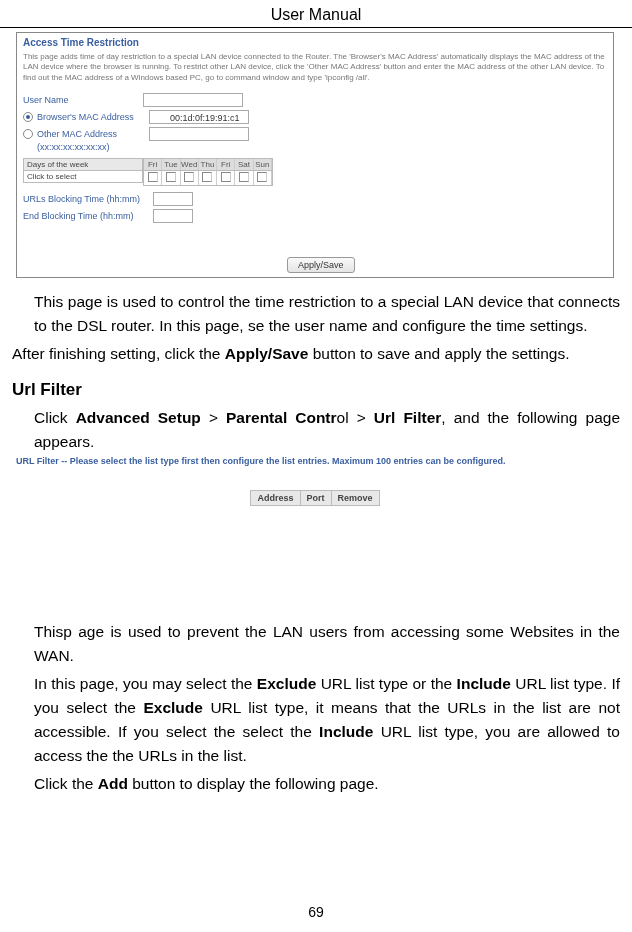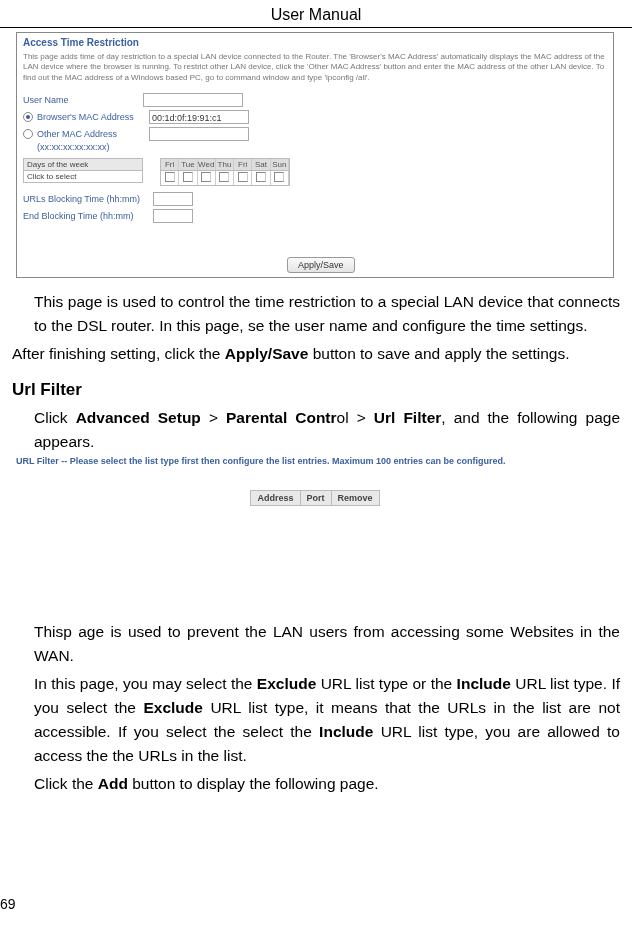--- a/index.html
+++ b/index.html
@@ -74,22 +74,23 @@
     }
     .s2-title { color: #3a5fa0; font-size: 9px; font-weight: bold; }
     .s2-row { margin-top: 14px; color: #6b6b6b; display:flex; align-items:center; gap:6px; }
     .s2-table { margin: 24px auto 0; border-collapse: collapse; }
     .s2-table th { border: 1px solid #bbb; background: #e8e8e8; font-size: 9px; font-weight: bold; padding: 2px 6px; color:#444; }
     .s2-btnrow { text-align: center; margin-top: 12px; }
     .s2-btn { display:inline-block; border: 1px solid #999; border-radius: 3px; padding: 2px 10px; background: linear-gradient(#fafafa,#e4e4e4); font-size: 9px; color: #333; margin: 0 2px; }
     .s2-btn.disabled { color: #aaa; }
     .page-number {
       position: absolute;
-      bottom: 20px;
+      bottom: 12px;
       left: 0; right: 0;
+      text-align: center;
       font-size: 14px;
     }
     .radio-open { width:10px; height:10px; border:1px solid #888; border-radius:50%; display:inline-block; }
   </style>
 </head>
 <body>
 
 <div class="header-title">User Manual</div>
 
 <div class="content">
@@ -97,32 +98,32 @@
   <div class="screenshot1">
     <div class="s1-title">Access Time Restriction</div>
     <div class="s1-desc">This page adds time of day restriction to a special LAN device connected to the Router. The 'Browser's MAC Address' automatically displays the MAC address of the LAN device where the browser is running. To restrict other LAN device, click the 'Other MAC Address' button and enter the MAC address of the other LAN device. To find out the MAC address of a Windows based PC, go to command window and type 'ipconfig /all'.</div>
     <div class="s1-row">
       <span class="s1-label">User Name</span>
       <span class="s1-input"></span>
     </div>
     <div class="s1-row">
       <span class="s1-radio checked"></span>
       <span class="s1-label" style="width:112px">Browser's MAC Address</span>
-      <span class="s1-input" style="text-align:left; padding:0 2px; line-height:14px; color:#333;">00:1d:0f:19:91:c1</span>
+      <span class="s1-input" style="text-align:left; padding:0 20px; line-height:14px; color:#333;">00:1d:0f:19:91:c1</span>
     </div>
     <div class="s1-row">
       <span class="s1-radio"></span>
       <span class="s1-label" style="width:112px">Other MAC Address</span>
       <span class="s1-input"></span>
     </div>
     <div class="s1-row" style="margin-top:-2px;">
       <span style="width:14px"></span>
       <span>(xx:xx:xx:xx:xx:xx)</span>
     </div>
-    <div style="display:flex; margin-top:6px;gap:17px;">
+    <div style="display:flex; margin-top:6px;">
       <div style="width:120px">
         <div style="border:1px solid #bbb; background:#e8e8e8; padding:1px 3px; font-size:8px; color:#444;">Days of the week</div>
         <div style="border:1px solid #bbb; border-top:none; padding:1px 3px; font-size:8px; color:#444;">Click to select</div>
       </div>
       <div>
         <div class="s1-days-header" style="width:130px;">
           <span>Fri</span>
           <span>Tue</span>
           <span>Wed</span>
           <span>Thu</span>

